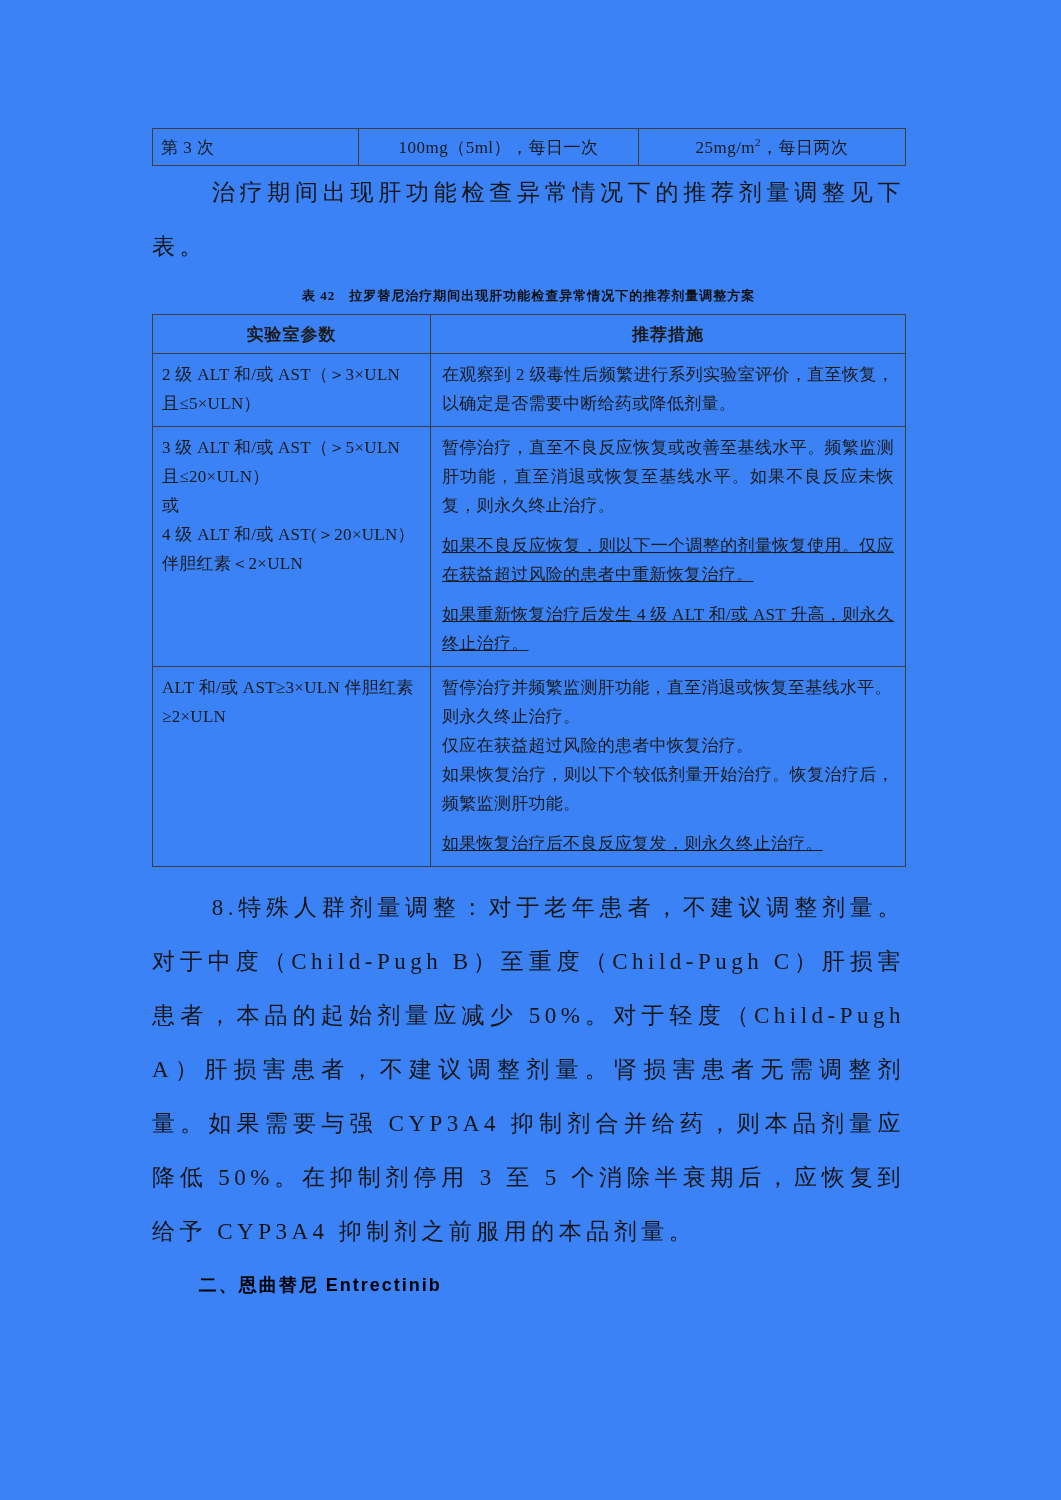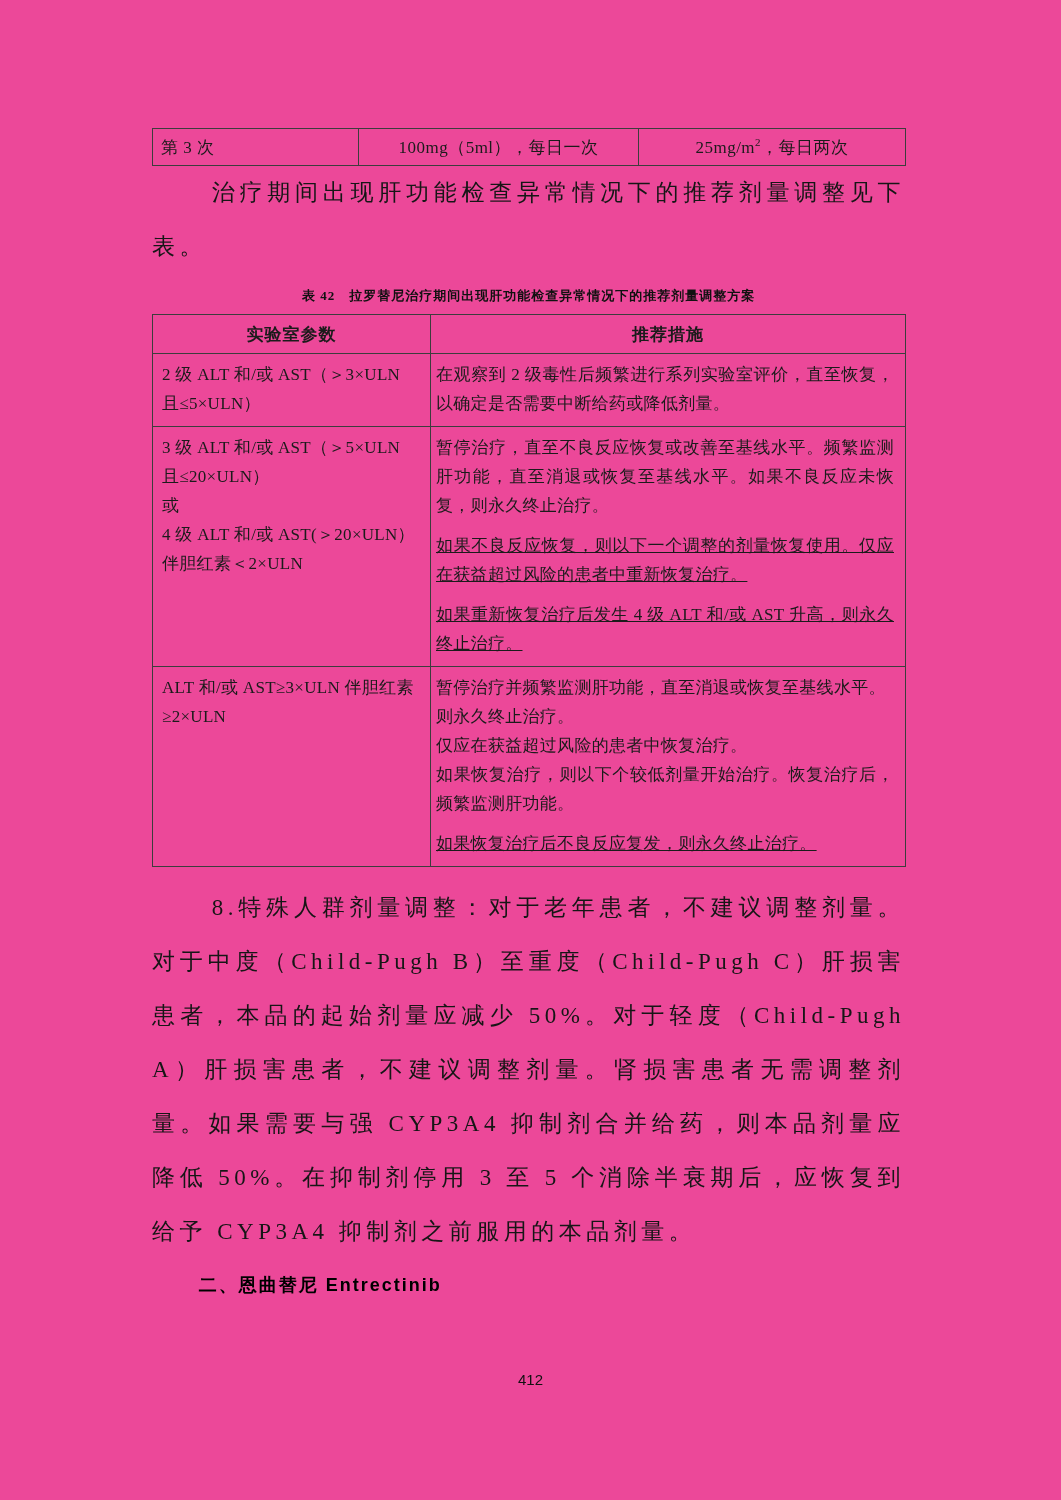--- a/index.html
+++ b/index.html
@@ -1,20 +1,20 @@
 <!DOCTYPE html>
 <html lang="zh"><head>
 <meta charset="utf-8">
 <style>
   * { margin:0; padding:0; box-sizing:border-box; }
   html,body { background:#e8e8e8; }
   body { font-family:"Liberation Serif","DejaVu Serif",serif; color:#1b1b1b; }
   .page {
     position:relative; width:1061px; height:1500px;
-    background:#ec4899; margin:0 auto; overflow:hidden;
+    background:#3b82f6; margin:0 auto; overflow:hidden;
   }
   .content { position:absolute; left:152px; top:128px; width:753px; }
 
   table.grid { width:100%; border-collapse:collapse; table-layout:fixed; }
   table.grid, .grid th, .grid td { border:1.5px solid #3d3d3d; }
   .grid td, .grid th { vertical-align:top; overflow:hidden; }
 
   
   .dose-table td {
     height:37px; font-size:17px; letter-spacing:0.5px;
@@ -34,21 +34,21 @@
   
   .tbl-caption {
     margin-top:13px; margin-bottom:9px; text-align:center;
     font-weight:bold; font-size:13px; letter-spacing:1px; color:#111;
   }
   .t42 th {
     height:39px; vertical-align:middle; text-align:center;
     font-weight:bold; font-size:17px; letter-spacing:1px;
   }
   .t42 .param { width:278px; padding:6px 9px; font-size:17px; line-height:29px; letter-spacing:0.3px; }
-  .t42 .measure { padding:6px 11px 8px 5px; font-size:17px; line-height:29px; letter-spacing:0.3px; text-align:justify;border-radius:10px; }
+  .t42 .measure { padding:6px 11px 8px 11px; font-size:17px; line-height:29px; letter-spacing:0.3px; text-align:justify;border-radius:10px; }
   .measure p.gap { margin-top:11px;text-decoration:underline; }
 
   
   .heading {
     margin-top:14px; text-indent:2.6em;
     font-family:"Liberation Sans","DejaVu Sans",sans-serif;
     font-weight:bold; font-size:18px; letter-spacing:2px; color:#000;
   }
 
   .page-num {
@@ -125,14 +125,13 @@
       </tr>
     </tbody>
       </table>
 
     <p class="para indent mt">8.特殊人群剂量调整：对于老年患者，不建议调整剂量。对于中度（Child-Pugh B）至重度（Child-Pugh C）肝损害患者，本品的起始剂量应减少 50%。对于轻度（Child-Pugh A）肝损害患者，不建议调整剂量。肾损害患者无需调整剂量。如果需要与强 CYP3A4 抑制剂合并给药，则本品剂量应降低 50%。在抑制剂停用 3 至 5 个消除半衰期后，应恢复到给予 CYP3A4 抑制剂之前服用的本品剂量。</p>
 
     <div class="heading">二、恩曲替尼 Entrectinib</div>
 
   </div>
 
-  <div class="page-num">412</div>
 </div>
 
 </body></html>

